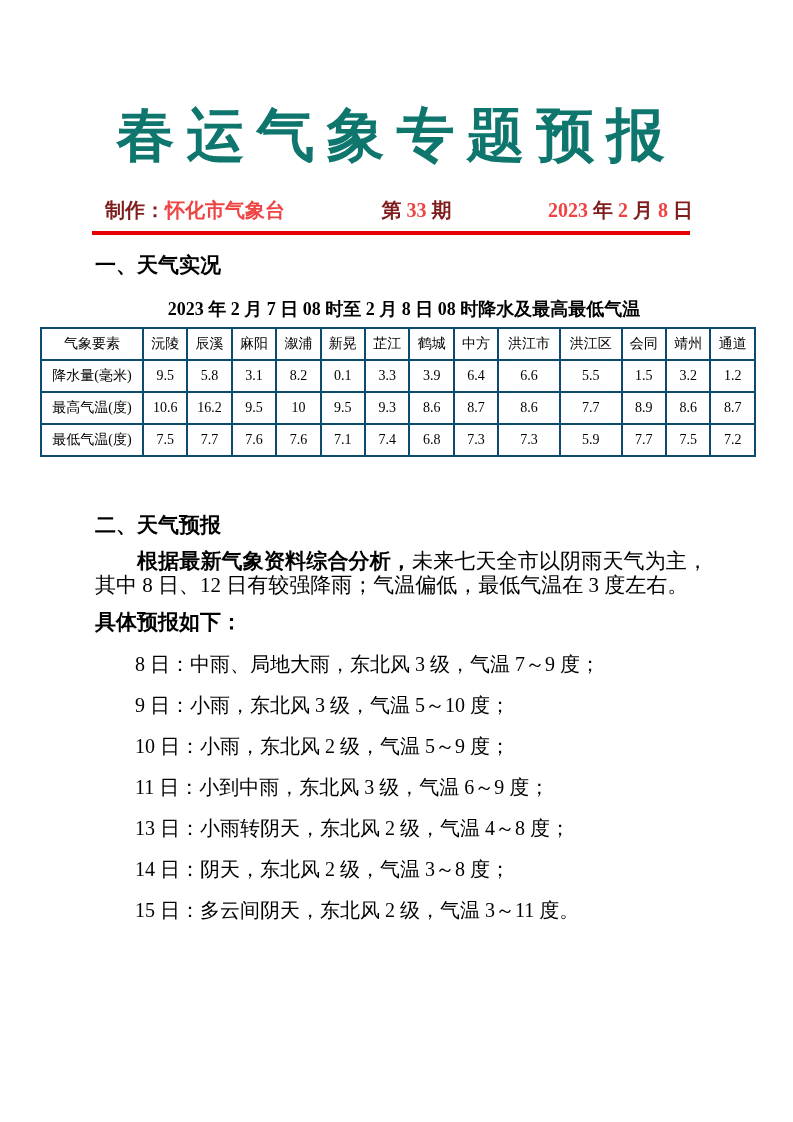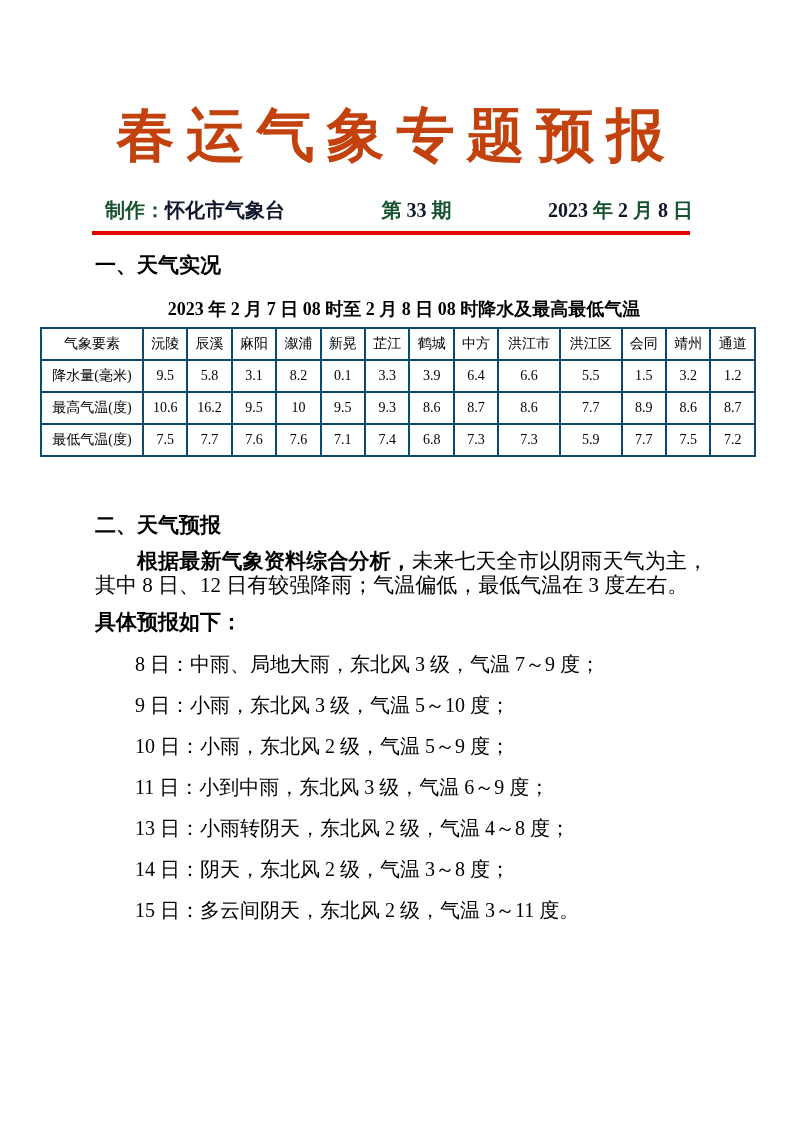--- a/index.html
+++ b/index.html
@@ -12,37 +12,37 @@
     position: relative;
   }
   .page { width: 793px; height: 1122px; position: relative; }
 
   
   .doc-title {
     margin-top: 92px;
     text-align: center;
     font-size: 58px;
     font-weight: bold;
-    color: #c2410c;
+    color: #0f766e;
     letter-spacing: 12px;
     line-height: 1.5;
     font-family: "Liberation Serif", "DejaVu Serif", serif;
   }
 
   
   .meta-row {
     margin: 18px 100px 0 105px;
     display: flex;
     justify-content: space-between;
     align-items: baseline;
     font-size: 20px;
     font-weight: bold;
   }
-  .red { color: #14532d; }
-  .black { color: #0f172a; text-align: right; }
+  .red { color: #7f1d1d; }
+  .black { color: #ef4444; text-align: right; }
   .meta-item span { white-space: pre; }
 
   .red-rule {
     margin-left: 92px;
     margin-top: 7px;
     width: 598px;
     height: 4px;
     background: #e60000;
   }
 

